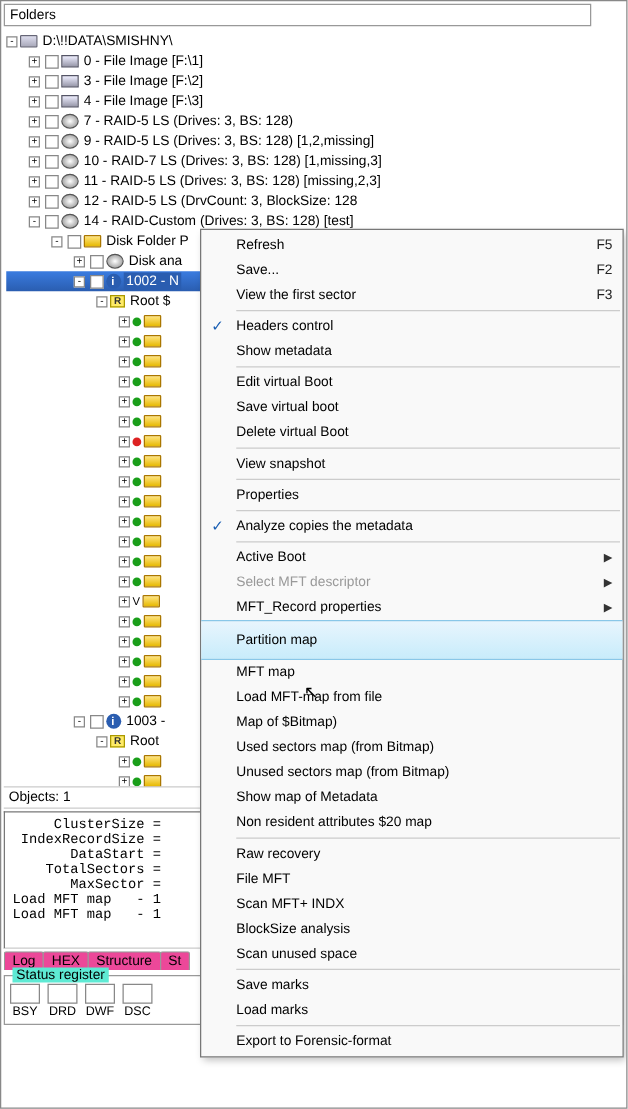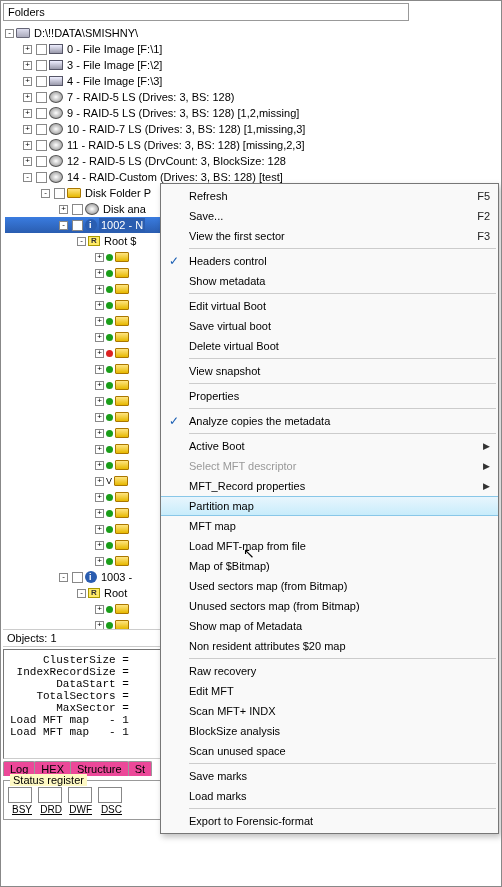--- a/index.html
+++ b/index.html
@@ -11,21 +11,21 @@
     height: 887px;
     overflow: hidden;
     border: 1px solid #888;
     position: relative;
   }
   
   .folders-label {
     border: 1px solid #999;
     padding: 2px 4px;
     margin: 2px;
-    width: 406px;
+    width: 470px;
     background: #fff;
   }
   .tree {
     padding: 2px 4px;
     line-height: 14px;
     white-space: nowrap;
     height: 606px;
     overflow: hidden;
   }
   .tree-row {
@@ -109,25 +109,25 @@
   
   .status-group {
     border: 1px solid #999;
     margin: 4px 2px 2px 2px;
     padding: 6px 4px 4px 4px;
     position: relative;
   }
   .status-group .legend {
     position: absolute;
     top: -7px; left: 6px;
-    background: #fef9c3;
+    background: #5eead4;
     padding: 0 3px;
   }
   .status-cells { display:flex; gap:6px; }
-  .sc { text-align:right;text-decoration:underline; }
+  .sc { text-align:center; }
   .sc .box {
     width: 24px; height: 16px;
     border: 1px solid #888;
     margin-bottom: 1px;
   }
   .sc .cap { font-size: 10px;}
   
   .ctx {
     position: absolute;
     left: 159px; top: 182px;
@@ -157,21 +157,21 @@
   .ctx-sep {
     margin: 2px 2px 2px 28px;
     height: 0;
     border-top: 1px solid #ccc;
   }
   .ctx-row.disabled .ctx-text { color: #999; }
   .ctx-row.hover {
     background: linear-gradient(#e8f5fd,#c8ecfb);
     border-top:1px solid #89c7e8;
     border-bottom:1px solid #89c7e8;
-    height: 20px;
+    height: 32px;
   }
   .cursor {
     position:absolute;
     left: 242px; top: 544px;
     font-size: 14px;
     pointer-events: none;
   }
 </style>
 </head>
 <body>
@@ -563,21 +563,21 @@
       <div class="ctx-gutter"></div>
       <div class="ctx-text">Non resident attributes $20 map</div>
     </div>
     <div class="ctx-sep"></div>
     <div class="ctx-row">
       <div class="ctx-gutter"></div>
       <div class="ctx-text">Raw recovery</div>
     </div>
     <div class="ctx-row">
       <div class="ctx-gutter"></div>
-      <div class="ctx-text">Edit MFT</div>
+      <div class="ctx-text">File MFT</div>
     </div>
     <div class="ctx-row">
       <div class="ctx-gutter"></div>
       <div class="ctx-text">Scan MFT+ INDX</div>
     </div>
     <div class="ctx-row">
       <div class="ctx-gutter"></div>
       <div class="ctx-text">BlockSize analysis</div>
     </div>
     <div class="ctx-row">

